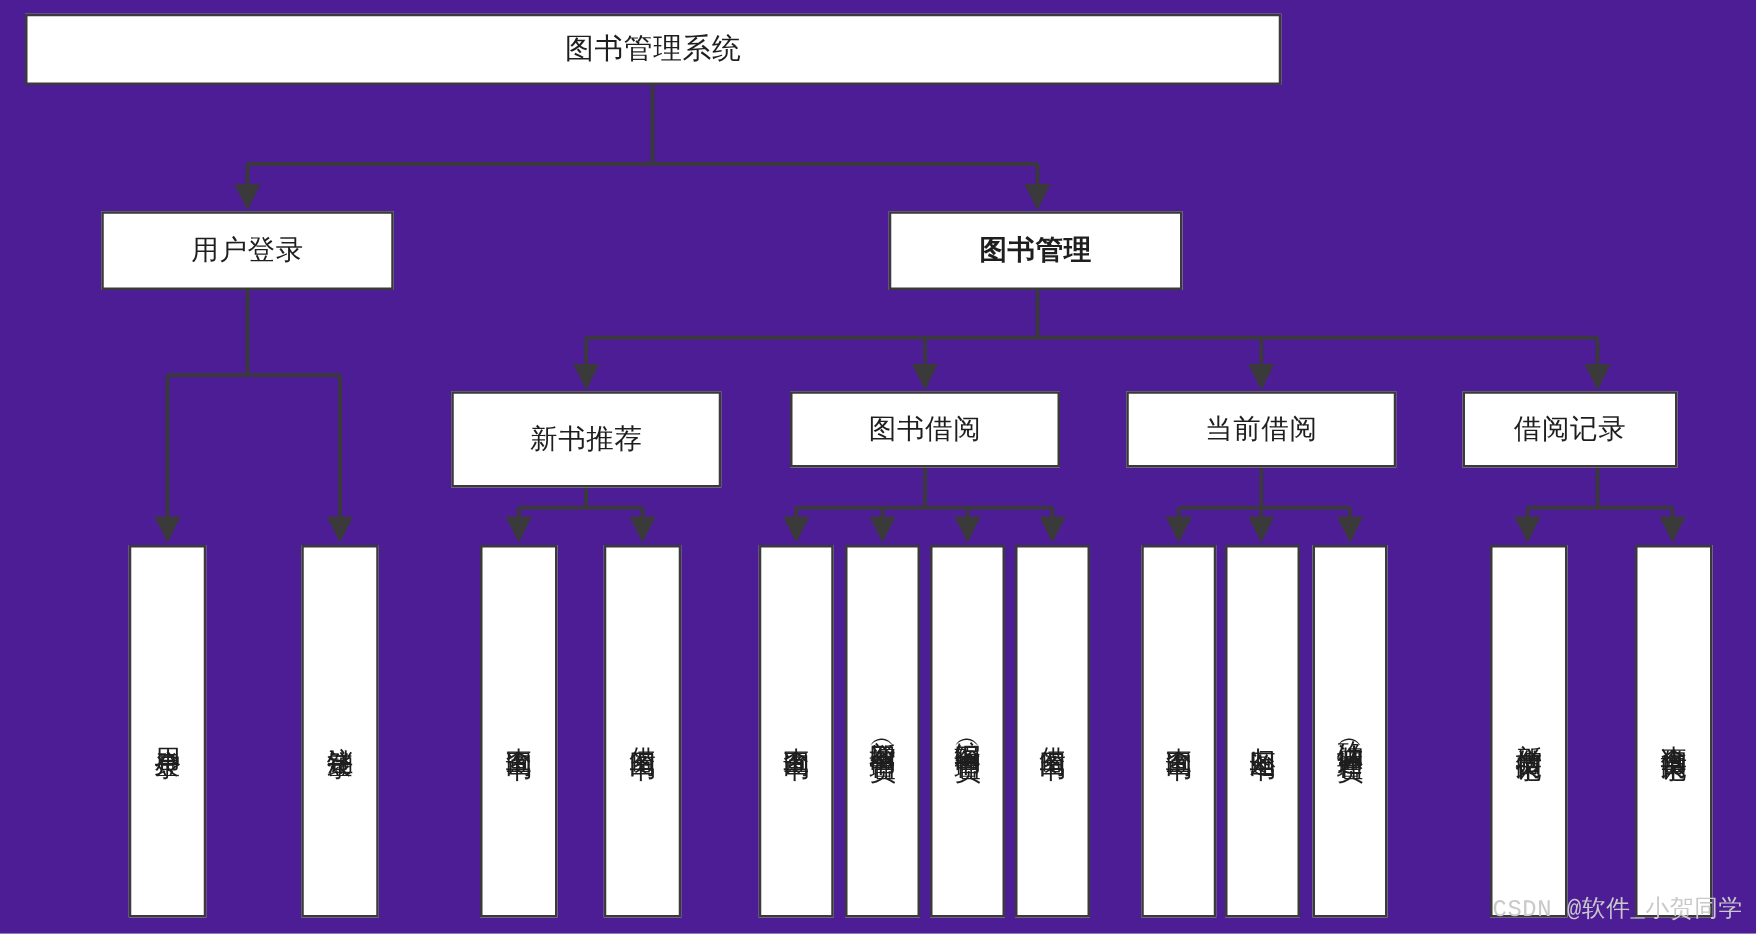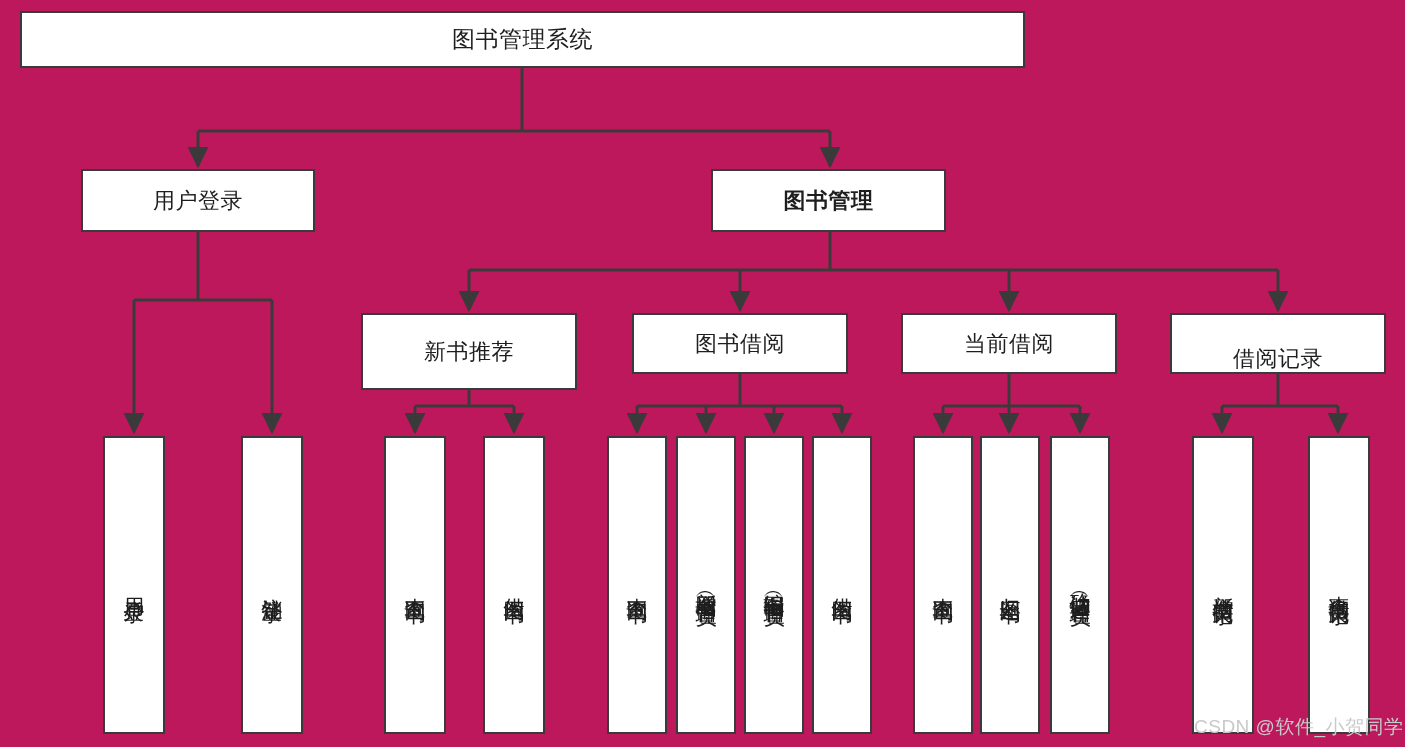--- a/index.html
+++ b/index.html
@@ -8,21 +8,21 @@
     padding: 0;
     background: #ffffff;
   }
   body {
     font-family: "DejaVu Sans", "Liberation Sans", sans-serif;
   }
   #canvas {
     position: relative;
     width: 1405px;
     height: 747px;
-    background: #be185d;
+    background: #4c1d95;
     overflow: hidden;
   }
   svg.connectors {
     position: absolute;
     left: 0;
     top: 0;
     width: 1405px;
     height: 747px;
     pointer-events: none;
   }
@@ -61,21 +61,21 @@
     line-height: 1.05;
     letter-spacing: 2px;
     max-height: 100%;
   }
   .watermark {
     position: absolute;
     color: #c9c9c9;
     font-size: 19px;
     white-space: nowrap;
     letter-spacing: 0.5px;
-    font-family: Liberation Sans, sans-serif;
+    font-family: Liberation Mono, monospace;
   }
 </style>
 </head>
 <body>
 
 <div id="canvas">
 
   <svg class="connectors" viewBox="0 0 1405 747">
     <defs>
       <marker id="arrow" viewBox="0 0 10 10" refX="9" refY="5" markerWidth="7" markerHeight="7" orient="auto-start-reverse">
@@ -145,21 +145,21 @@
   </div>
 
   <div class="node horiz" style="left:901px; top:313px; width:216px; height:61px;">
     <span class="label">当前借阅</span>
   </div>
 
   <div class="node horiz" style="left:632px; top:313px; width:216px; height:61px;">
     <span class="label">图书借阅</span>
   </div>
 
-  <div class="node horiz" style="left:1170px; top:313px; width:216px; height:61px;align-items:flex-end;">
+  <div class="node horiz" style="left:1170px; top:313px; width:172px; height:61px;">
     <span class="label">借阅记录</span>
   </div>
 
   <div class="node vert" style="left:103px; top:436px; width:62px; height:298px;">
     <span class="label">用户登录</span>
   </div>
   <div class="node vert" style="left:241px; top:436px; width:62px; height:298px;">
     <span class="label">注销登录</span>
   </div>
 

